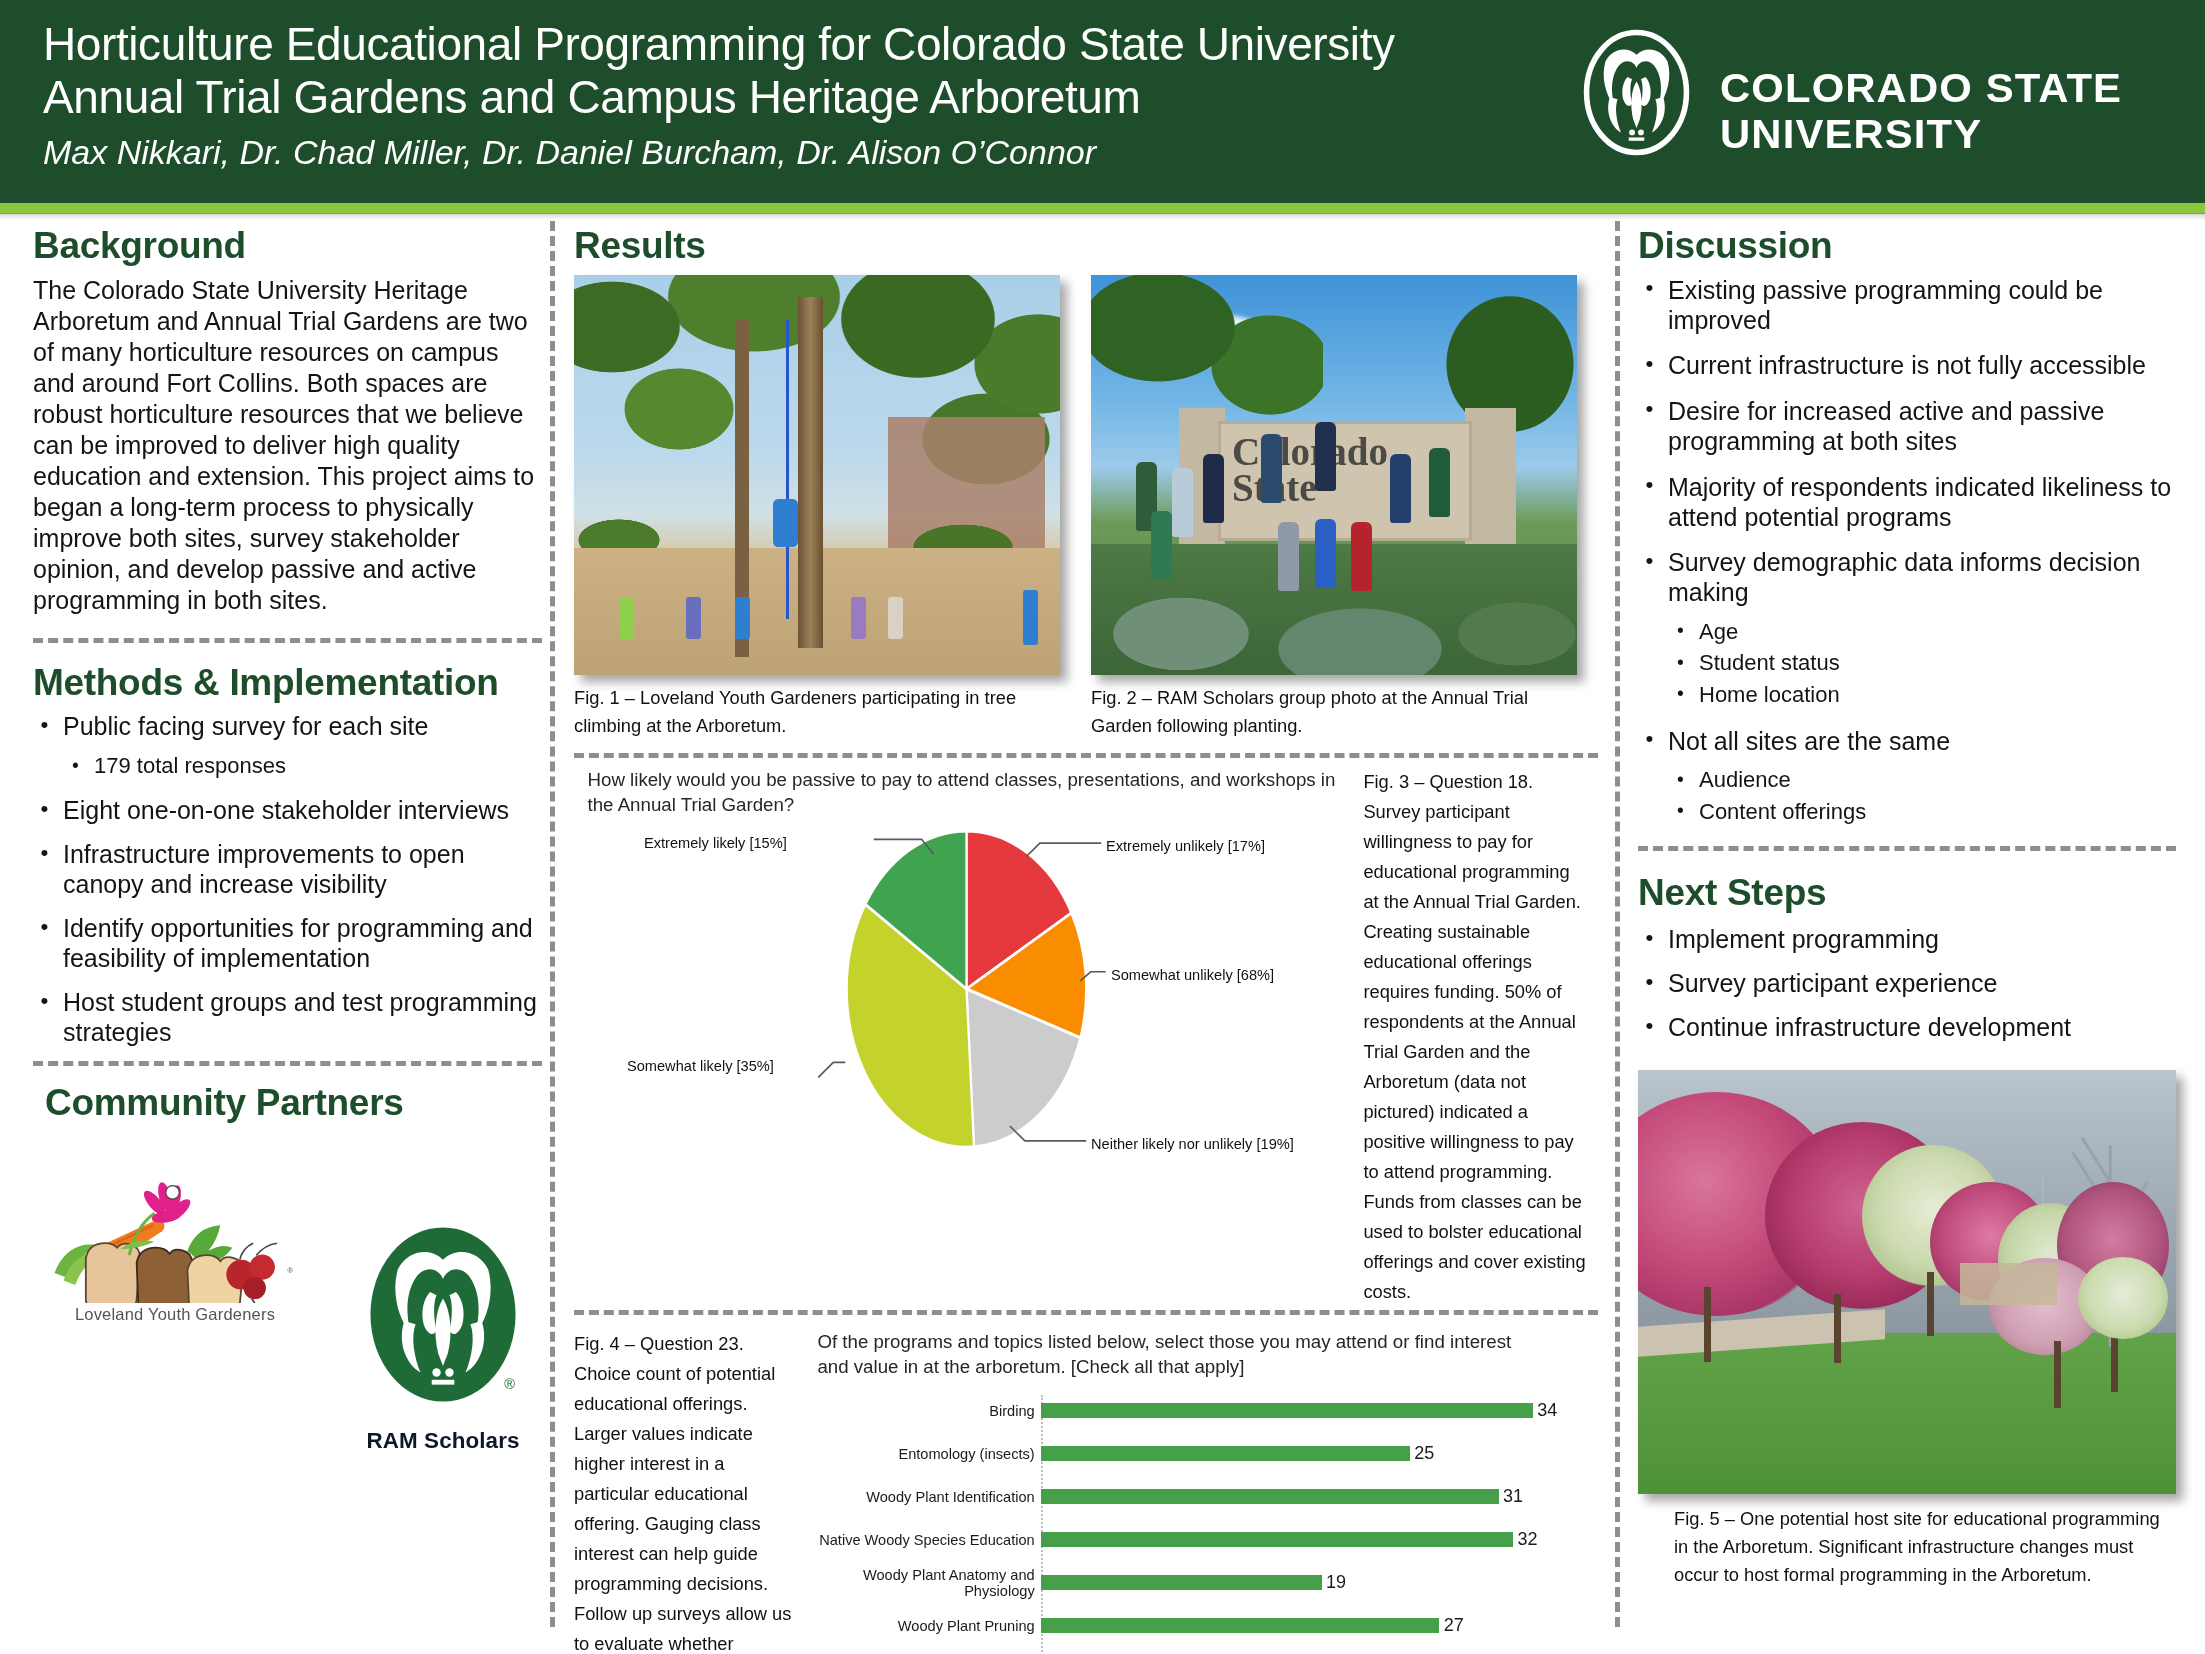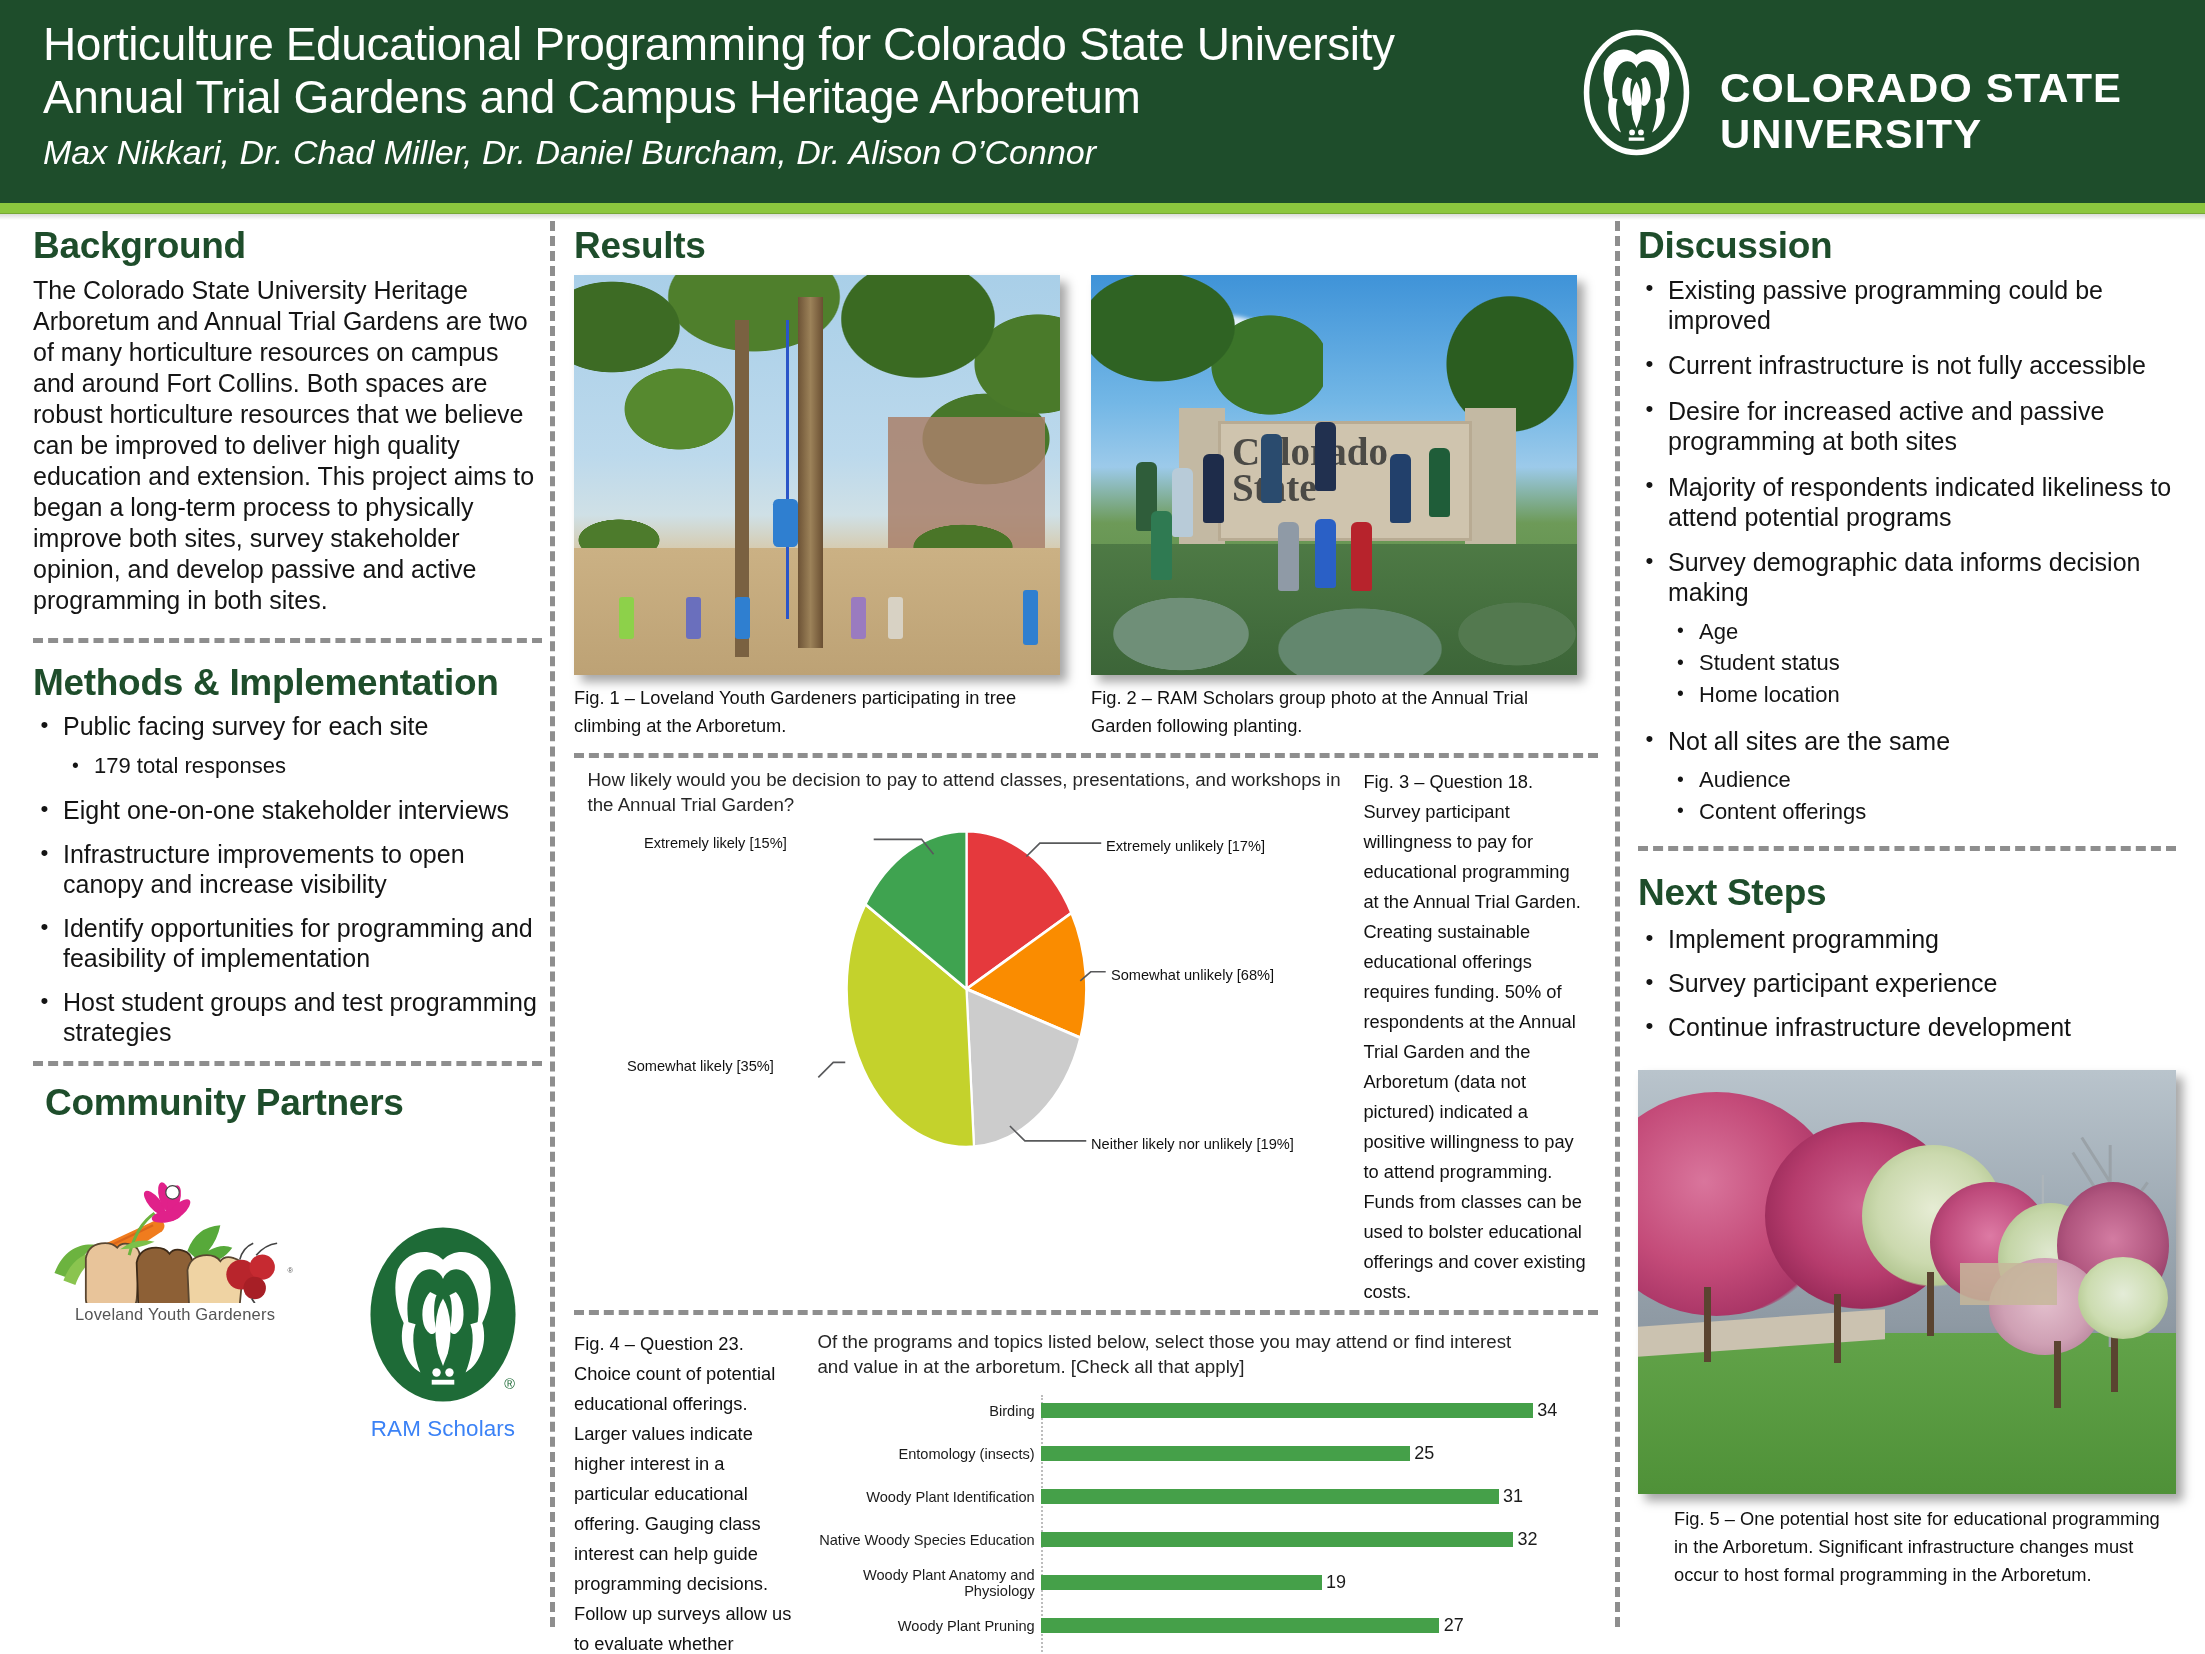--- a/index.html
+++ b/index.html
@@ -96,21 +96,21 @@
   ul.blist.tight > li { margin-bottom:15.7px; }
   ul.blist.tight ul.sub > li { margin-bottom:1.5px; }
 
   
   .partners { margin-top:9px; position:relative; height:224px; }
   .lyg { position:absolute; left:7.5px; top:28px; width:269px; text-align:center; }
   .lyg-art { position:relative; width:269px; height:142px; }
   .lyg-name { font-size:16.5px; color:#555; margin-top:1.5px; letter-spacing:0.2px; }
   .ram-scholars { position:absolute; left:298px; top:88px; width:224px; text-align:center;}
   .ram-green { width:162px; height:187px; margin:0 auto; }
-  .rs-label { font-size:22.4px; font-weight:400; margin-top:5px; color:#3b82f6; letter-spacing:0.1px; }
+  .rs-label { font-size:22.4px; font-weight:700; margin-top:17px; color:#0f172a; letter-spacing:0.1px; }
 
   
   .figrow { display:flex; gap:31px; margin-top:6px; }
   .figbox { position:relative; }
   .photo {
     display:block; box-shadow:6.7px 6.7px 9.7px rgba(0,0,0,.35);
     background:#cfe3f2; overflow:hidden; position:relative;
   }
   .figcap {
     font-size:18.3px; line-height:28px; color:#111; margin-top:9px;
@@ -368,21 +368,21 @@
         <div class="pp" style="left:260px; top:247px; background:#b7232c;"></div>
       </div>
       <div class="figcap">Fig. 2 – RAM Scholars group photo at the Annual Trial Garden following planting.</div>
     </div>
   </div>
 
   <div class="hdiv" style="margin:13.5px 0 4.5px 0;"></div>
 
   <div class="flexrow">
     <div style="width:770px;">
-      <div class="chart-q">How likely would you be decision to pay to attend classes, presentations, and workshops in the Annual Trial Garden?</div>
+      <div class="chart-q">How likely would you be passive to pay to attend classes, presentations, and workshops in the Annual Trial Garden?</div>
       <div class="pie-wrap">
         <svg class="pie-svg" width="479" height="322" viewBox="0 0 640 430">
           <g transform="translate(320,215) scale(1,1.32)">
 
             <path d="M0 0 L0 -160 A160 160 0 0 1 140.2 -76.9 Z" fill="#e5393d" stroke="#fff" stroke-width="3"></path>
 
             <path d="M0 0 L140.2 -76.9 A160 160 0 0 1 152.2 49.4 Z" fill="#fa8c00" stroke="#fff" stroke-width="3"></path>
 
             <path d="M0 0 L152.2 49.4 A160 160 0 0 1 10.0 159.7 Z" fill="#cccccc" stroke="#fff" stroke-width="3"></path>
 

